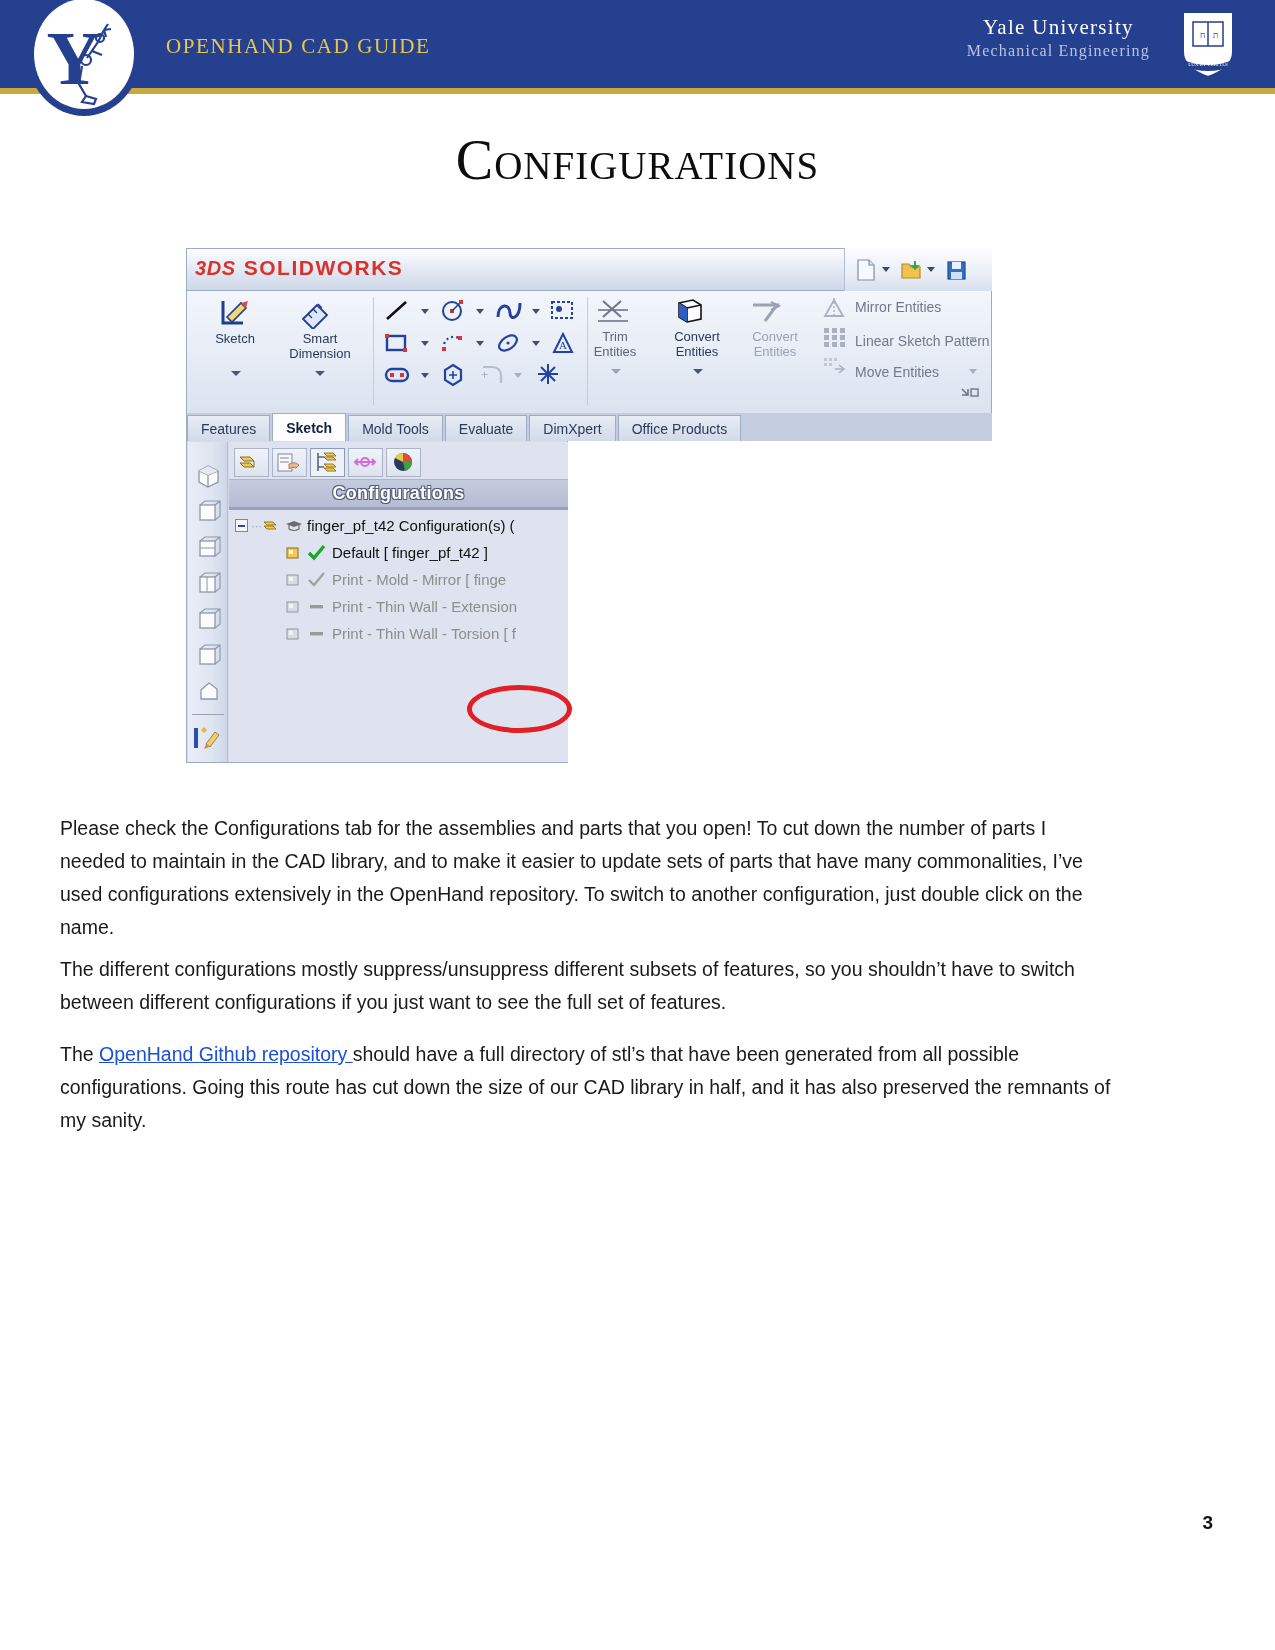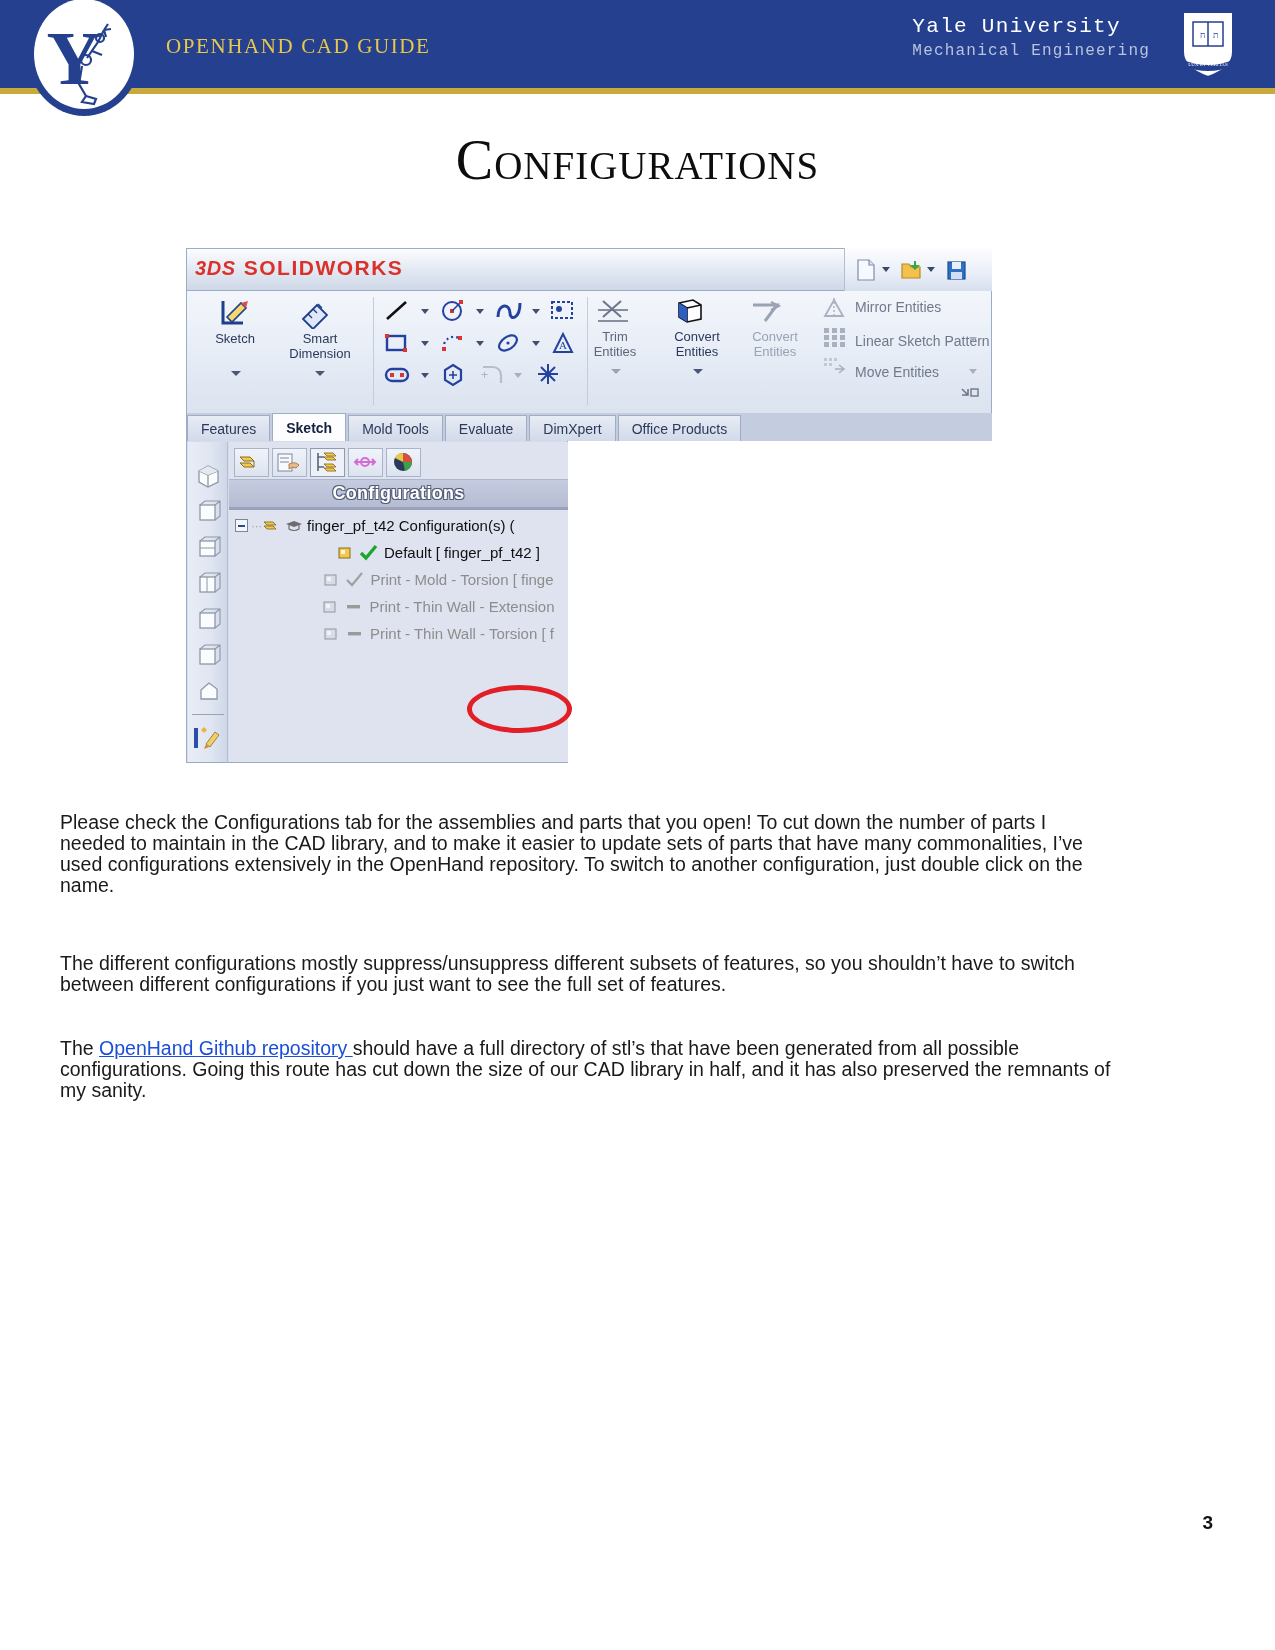--- a/index.html
+++ b/index.html
@@ -30,22 +30,22 @@
     font-family: "Liberation Serif", serif;
     font-size: 21px;
     letter-spacing: 1.6px;
     color: #e8c84a;
     font-variant: small-caps;
     text-transform: uppercase;
   }
   .header-right {
     position: absolute;
     right: 125px; top: 14px;
-    text-align: left;
-    font-family: Liberation Mono, monospace;
+    text-align: center;
+    font-family: Liberation Serif, serif;
   }
   .uni-name {
     font-size: 21px;
     color: #ffffff;
     letter-spacing: 1.3px;
     line-height: 26px;
   }
   .dept-name {
     font-size: 16px;
     color: #b9c3dd;
@@ -295,21 +295,21 @@
   }
   .tree-row {
     height: 27px;
     display: flex;
     align-items: center;
     font-size: 15px;
     white-space: nowrap;
     overflow: hidden;
   }
   .tree-row.root { color: #101010; padding-left: 6px; }
-  .tree-row.child { color: #8d8d8d; padding-left: 80px; justify-content: center; }
+  .tree-row.child { color: #8d8d8d; padding-left: 56px; }
   .tree-row.child.active { color: #101010; }
   .expand-box {
     width: 13px; height: 13px;
     border: 1px solid #7a86a0;
     background: #f4f6fb;
     position: relative;
     margin-right: 3px;
     flex: 0 0 auto;
   }
   .expand-box::after {
@@ -337,21 +337,21 @@
     z-index: 20;
   }
 
   
   .body-text {
     position: absolute;
     left: 60px;
     width: 1055px;
     font-family: "Liberation Sans", sans-serif;
     font-size: 19.5px;
-    line-height: 21px;
+    line-height: 33px;
     color: #1a1a1a;
   }
   .p1 { top: 812px; }
   .p2 { top: 953px; }
   .p3 { top: 1038px; }
   .link {
     color: #1a4fd6;
     text-decoration: underline;
   }
 
@@ -730,21 +730,21 @@
 
 
         <div class="tree-row child">
           <svg class="ico-cfg" viewBox="0 0 18 16">
             <rect x="2" y="3" width="11" height="10" fill="#d9dce4" stroke="#8f95a3" stroke-width="1"></rect>
             <rect x="4" y="5" width="4" height="4" fill="#f2f3f7"></rect>
           </svg>
           <svg class="tick" width="19" height="17" viewBox="0 0 19 17">
             <path d="M2 9 L7 14 L17 2" fill="none" stroke="#a0a0a0" stroke-width="2.2"></path>
           </svg>
-          <span>Print - Mold - Torsion [ finge</span>
+          <span>Print - Mold - Mirror [ finge</span>
         </div>
 
         <div class="tree-row child">
           <svg class="ico-cfg" viewBox="0 0 18 16">
             <rect x="2" y="3" width="11" height="10" fill="#d9dce4" stroke="#8f95a3" stroke-width="1"></rect>
             <rect x="4" y="5" width="4" height="4" fill="#f2f3f7"></rect>
           </svg>
           <svg class="tick" width="19" height="17" viewBox="0 0 19 17">
             <rect x="3" y="7" width="13" height="3.4" fill="#9a9a9a"></rect>
           </svg>

